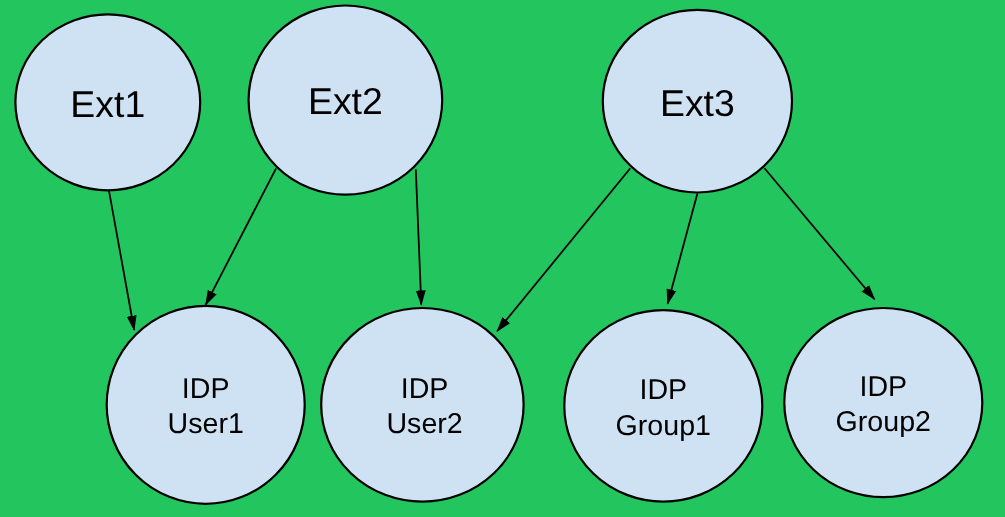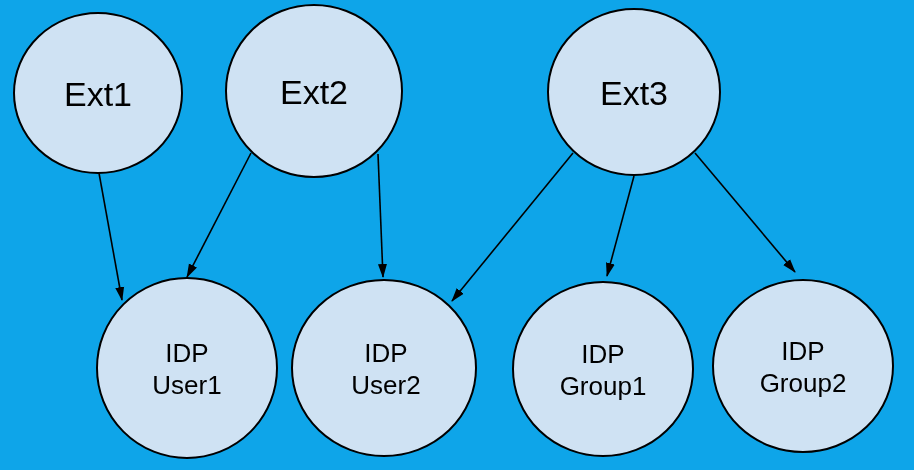--- a/index.html
+++ b/index.html
@@ -7,21 +7,21 @@
     padding: 0;
     background: #ffffff;
     width: 914px;
     height: 470px;
     overflow: hidden;
   }
   .canvas-wrap {
     position: relative;
     width: 914px;
     height: 470px;
-    background: #0ea5e9;
+    background: #22c55e;
   }
   svg {
     display: block;
   }
   .node-circle {
     stroke: #000000;
     stroke-width: 2;
   }
   .edge-line {
     stroke: #000000;

